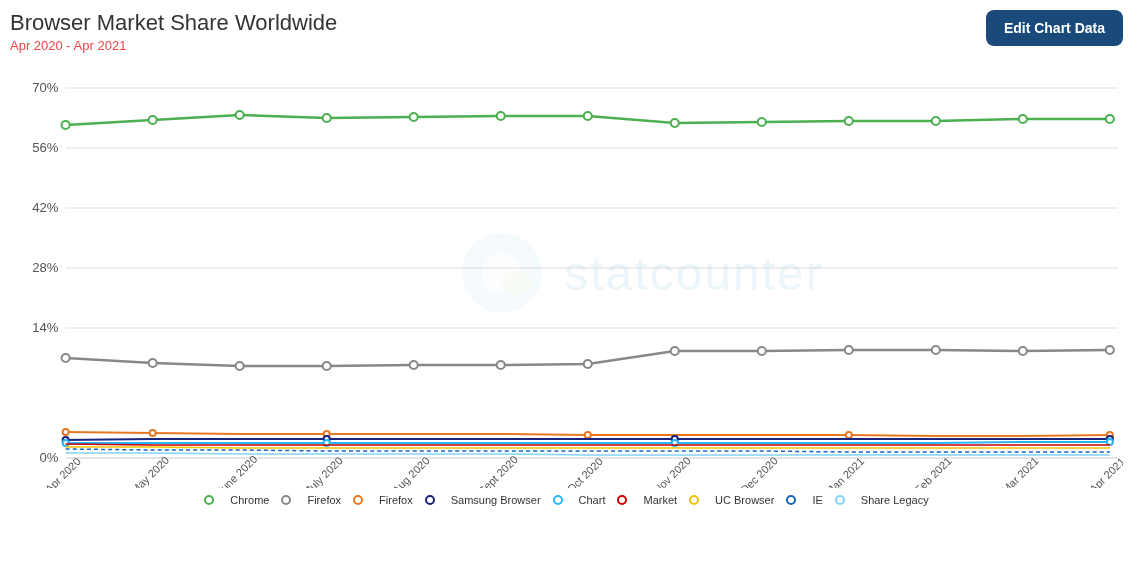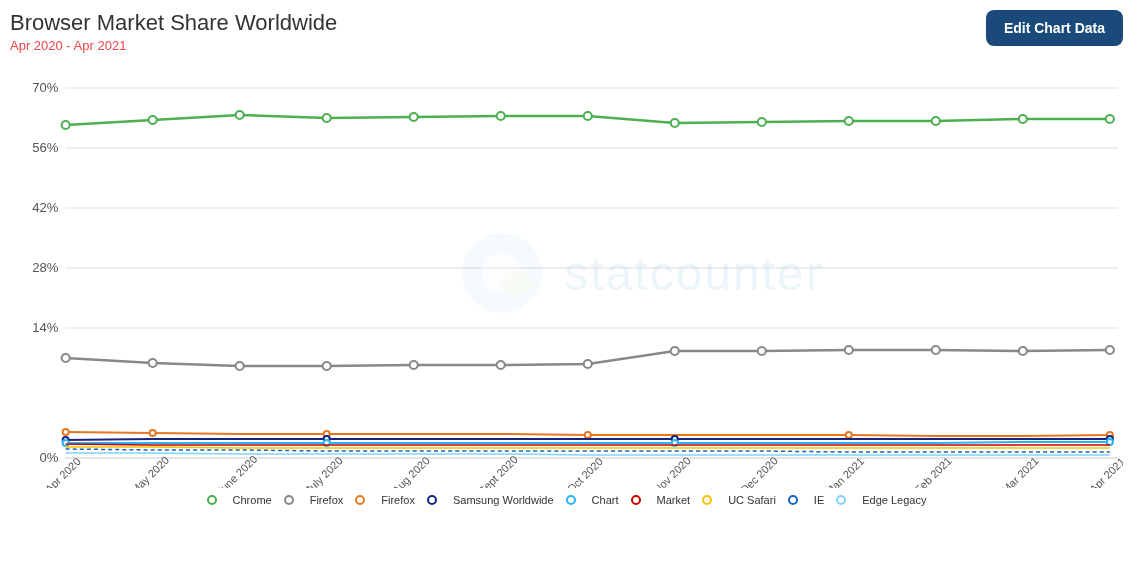--- a/index.html
+++ b/index.html
@@ -218,36 +218,36 @@
     <div class="legend-item">
       <span class="legend-dot" style="border-color:#888888;"></span>
       <span>Firefox</span>
     </div>
     <div class="legend-item">
       <span class="legend-dot" style="border-color:#e87722;"></span>
       <span>Firefox</span>
     </div>
     <div class="legend-item">
       <span class="legend-dot" style="border-color:#1a237e;"></span>
-      <span>Samsung Worldwide</span>
+      <span>Samsung Browser</span>
     </div>
     <div class="legend-item">
       <span class="legend-dot" style="border-color:#29b6f6;"></span>
       <span>Chart</span>
     </div>
     <div class="legend-item">
       <span class="legend-dot" style="border-color:#cc0000;"></span>
       <span>Market</span>
     </div>
     <div class="legend-item">
       <span class="legend-dot" style="border-color:#f5c200;"></span>
-      <span>UC Safari</span>
+      <span>UC Browser</span>
     </div>
     <div class="legend-item">
       <span class="legend-dot" style="border-color:#1565c0;"></span>
       <span>IE</span>
     </div>
     <div class="legend-item">
       <span class="legend-dot" style="border-color:#81d4fa;"></span>
-      <span>Edge Legacy</span>
+      <span>Share Legacy</span>
     </div>
   </div>
 </div>
 
 </body></html>

